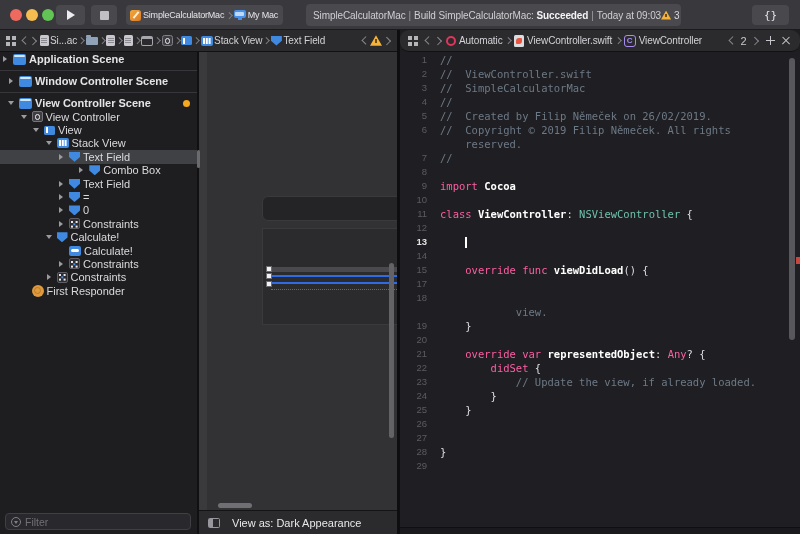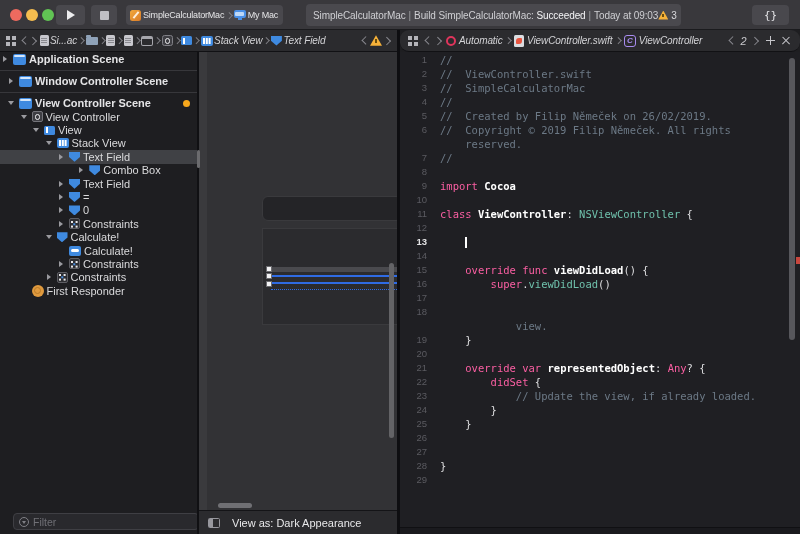--- a/index.html
+++ b/index.html
@@ -13,27 +13,27 @@
 #tl-red { left:10px; background:#EE6A5F; }
 #tl-yellow { left:26px; background:#F5BD4F; }
 #tl-green { left:42px; background:#61C454; }
 .tbtn { position:absolute; top:5px; height:20px; background:#49484D; border-radius:4px; display:flex; align-items:center; justify-content:center; }
 #play-btn { left:56px; width:29px; }
 #stop-btn { left:91px; width:26px; }
 .play-tri { width:0; height:0; border-left:8px solid #EDEDEF; border-top:5px solid transparent; border-bottom:5px solid transparent; }
 .stop-sq { width:9px; height:9px; background:#BFBFC4; border-radius:1px; }
 #scheme-btn { left:126px; width:157px; top:5px; height:20px; background:#49484D; border-radius:4px; display:flex; align-items:center; gap:2px; padding:0 4px; font-size:9px; letter-spacing:-0.2px; color:#E6E6E8; white-space:nowrap; overflow:hidden; }
 #status-display { left:306px; width:375px; top:4px; height:22px; background:#4A494E; border-radius:4px; display:flex; align-items:center; padding:0 7px; font-size:10px; letter-spacing:-0.1px; color:#CFCFD3; white-space:nowrap; overflow:hidden; }
-#status-display b { color:#F4F4F6; font-weight:normal; }
+#status-display b { color:#F4F4F6; font-weight:bold; }
 .status-sep { margin:0 3px; color:#9D9DA2; }
 #status-warn { margin-left:auto; display:flex; align-items:center; gap:3px; color:#D8D8DB; font-size:10px; }
 #library-btn { left:752px; width:37px; top:5px; height:20px; background:#49484D; border-radius:4px; display:flex; align-items:center; justify-content:center; color:#E3E3E6; font-size:11px; font-family:"DejaVu Sans Mono",monospace; }
 
 
-#jumprow { left:0; top:30px; width:680px; height:22px;font-style:italic; }
+#jumprow { left:0; top:30px; width:680px; height:22px; }
 .jumpbar { position:absolute; top:0; height:22px; background:#2B2B2E; border-bottom:1px solid #111114; display:flex; align-items:center; font-size:10px; letter-spacing:-0.1px; color:#D3D3D6; }
 #ib-jump { left:0; width:397px; padding:0 5px 0 6px; gap:1.5px; }
 #ed-jump { left:400px; width:400px; padding:0 9px 0 8px; gap:3px;border-radius:9px; }
 .jlabel { white-space:nowrap; }
 .spacer { flex:1; }
 
 
 .chev { width:4.5px; height:4.5px; border-right:1.2px solid #7E7E84; border-top:1.2px solid #7E7E84; transform:rotate(45deg); flex:none; margin:0 0.5px; }
 .hist { width:5.5px; height:5.5px; border-right:1.5px solid #8A8A90; border-top:1.5px solid #8A8A90; flex:none; }
 .hist.left { transform:rotate(-135deg); margin-left:3px; }
@@ -100,21 +100,21 @@
 .disc { width:10px; flex:none; display:flex; justify-content:center; }
 .disc::before { content:''; display:block; }
 .disc.right::before { border-left:4.5px solid #9A9A9F; border-top:3.2px solid transparent; border-bottom:3.2px solid transparent; }
 .disc.down::before { border-top:4.5px solid #9A9A9F; border-left:3.2px solid transparent; border-right:3.2px solid transparent; }
 .outsep { height:8px; position:relative; }
 .outsep::before { content:''; position:absolute; left:0; right:0; top:3.5px; height:1px; background:#37373B; }
 .warn-dot { position:absolute; right:7px; top:3.5px; width:7px; height:7px; border-radius:50%; background:#F7A81C; }
 
 
 #filter-bar { left:0; top:510px; width:197px; height:24px; background:#1E1E21; }
-#filter-field { position:absolute; left:5px; top:3px; width:186px; height:17px; background:#29292D; border:1px solid #3F3F44; border-radius:4px; display:flex; align-items:center; gap:4px; padding:0 5px;margin-left:8px; }
+#filter-field { position:absolute; left:5px; top:3px; width:186px; height:17px; background:#29292D; border:1px solid #3F3F44; border-radius:4px; display:flex; align-items:center; gap:4px; padding:0 5px; }
 #filter-field span.ph { font-size:10.5px; color:#707076; }
 
 
 #vdiv1 { left:197px; top:52px; width:2px; height:482px; background:#101013; }
 #vdiv2 { left:397px; top:30px; width:3px; height:504px; background:#0E0E11; }
 #splitter-handle { left:196.5px; top:150px; width:3px; height:18px; background:#6B6B6E; border-radius:2px; z-index:5; }
 
 
 #canvas { left:199px; top:52px; width:198px; height:458px; background:#323235; overflow:hidden; }
 #canvas-strip { position:absolute; left:0; top:0; width:8px; height:458px; background:#3A3A3D; }
@@ -374,21 +374,20 @@
       <div class="crow"><span class="ln"></span><span class="ctext"><span class="s-c">    reserved.</span></span></div>
       <div class="crow"><span class="ln">7</span><span class="ctext"><span class="s-c">//</span></span></div>
       <div class="crow"><span class="ln">8</span><span class="ctext"></span></div>
       <div class="crow"><span class="ln">9</span><span class="ctext"><span class="s-k">import</span><span class="s-p"> </span><span class="s-pb">Cocoa</span></span></div>
       <div class="crow"><span class="ln">10</span><span class="ctext"></span></div>
       <div class="crow"><span class="ln">11</span><span class="ctext"><span class="s-k">class</span><span class="s-p"> </span><span class="s-pb">ViewController</span><span class="s-p">: </span><span class="s-t">NSViewController</span><span class="s-p"> {</span></span></div>
       <div class="crow"><span class="ln">12</span><span class="ctext"></span></div>
       <div class="crow"><span class="ln cur">13</span><span class="ctext"><span class="s-p">    </span><span class="caret"></span></span></div>
       <div class="crow"><span class="ln">14</span><span class="ctext"></span></div>
       <div class="crow"><span class="ln">15</span><span class="ctext"><span class="s-p">    </span><span class="s-k">override</span><span class="s-p"> </span><span class="s-k">func</span><span class="s-p"> </span><span class="s-pb">viewDidLoad</span><span class="s-p">() {</span></span></div>
-      <div class="crow"><span class="ln">16</span><span class="ctext"><span class="s-p">        </span><span class="s-k">super</span><span class="s-p">.</span><span class="s-t">viewDidLoad</span><span class="s-p">()</span></span></div>
       <div class="crow"><span class="ln">17</span><span class="ctext"></span></div>
       <div class="crow"><span class="ln">18</span></div>
       <div class="crow"><span class="ln"></span><span class="ctext"><span class="s-c">            view.</span></span></div>
       <div class="crow"><span class="ln">19</span><span class="ctext"><span class="s-p">    }</span></span></div>
       <div class="crow"><span class="ln">20</span><span class="ctext"></span></div>
       <div class="crow"><span class="ln">21</span><span class="ctext"><span class="s-p">    </span><span class="s-k">override</span><span class="s-p"> </span><span class="s-k">var</span><span class="s-p"> </span><span class="s-pb">representedObject</span><span class="s-p">: </span><span class="s-k">Any</span><span class="s-p">? {</span></span></div>
       <div class="crow"><span class="ln">22</span><span class="ctext"><span class="s-p">        </span><span class="s-k">didSet</span><span class="s-p"> {</span></span></div>
       <div class="crow"><span class="ln">23</span><span class="ctext"><span class="s-c">            // Update the view, if already loaded.</span></span></div>
       <div class="crow"><span class="ln">24</span><span class="ctext"><span class="s-p">        }</span></span></div>
       <div class="crow"><span class="ln">25</span><span class="ctext"><span class="s-p">    }</span></span></div>

